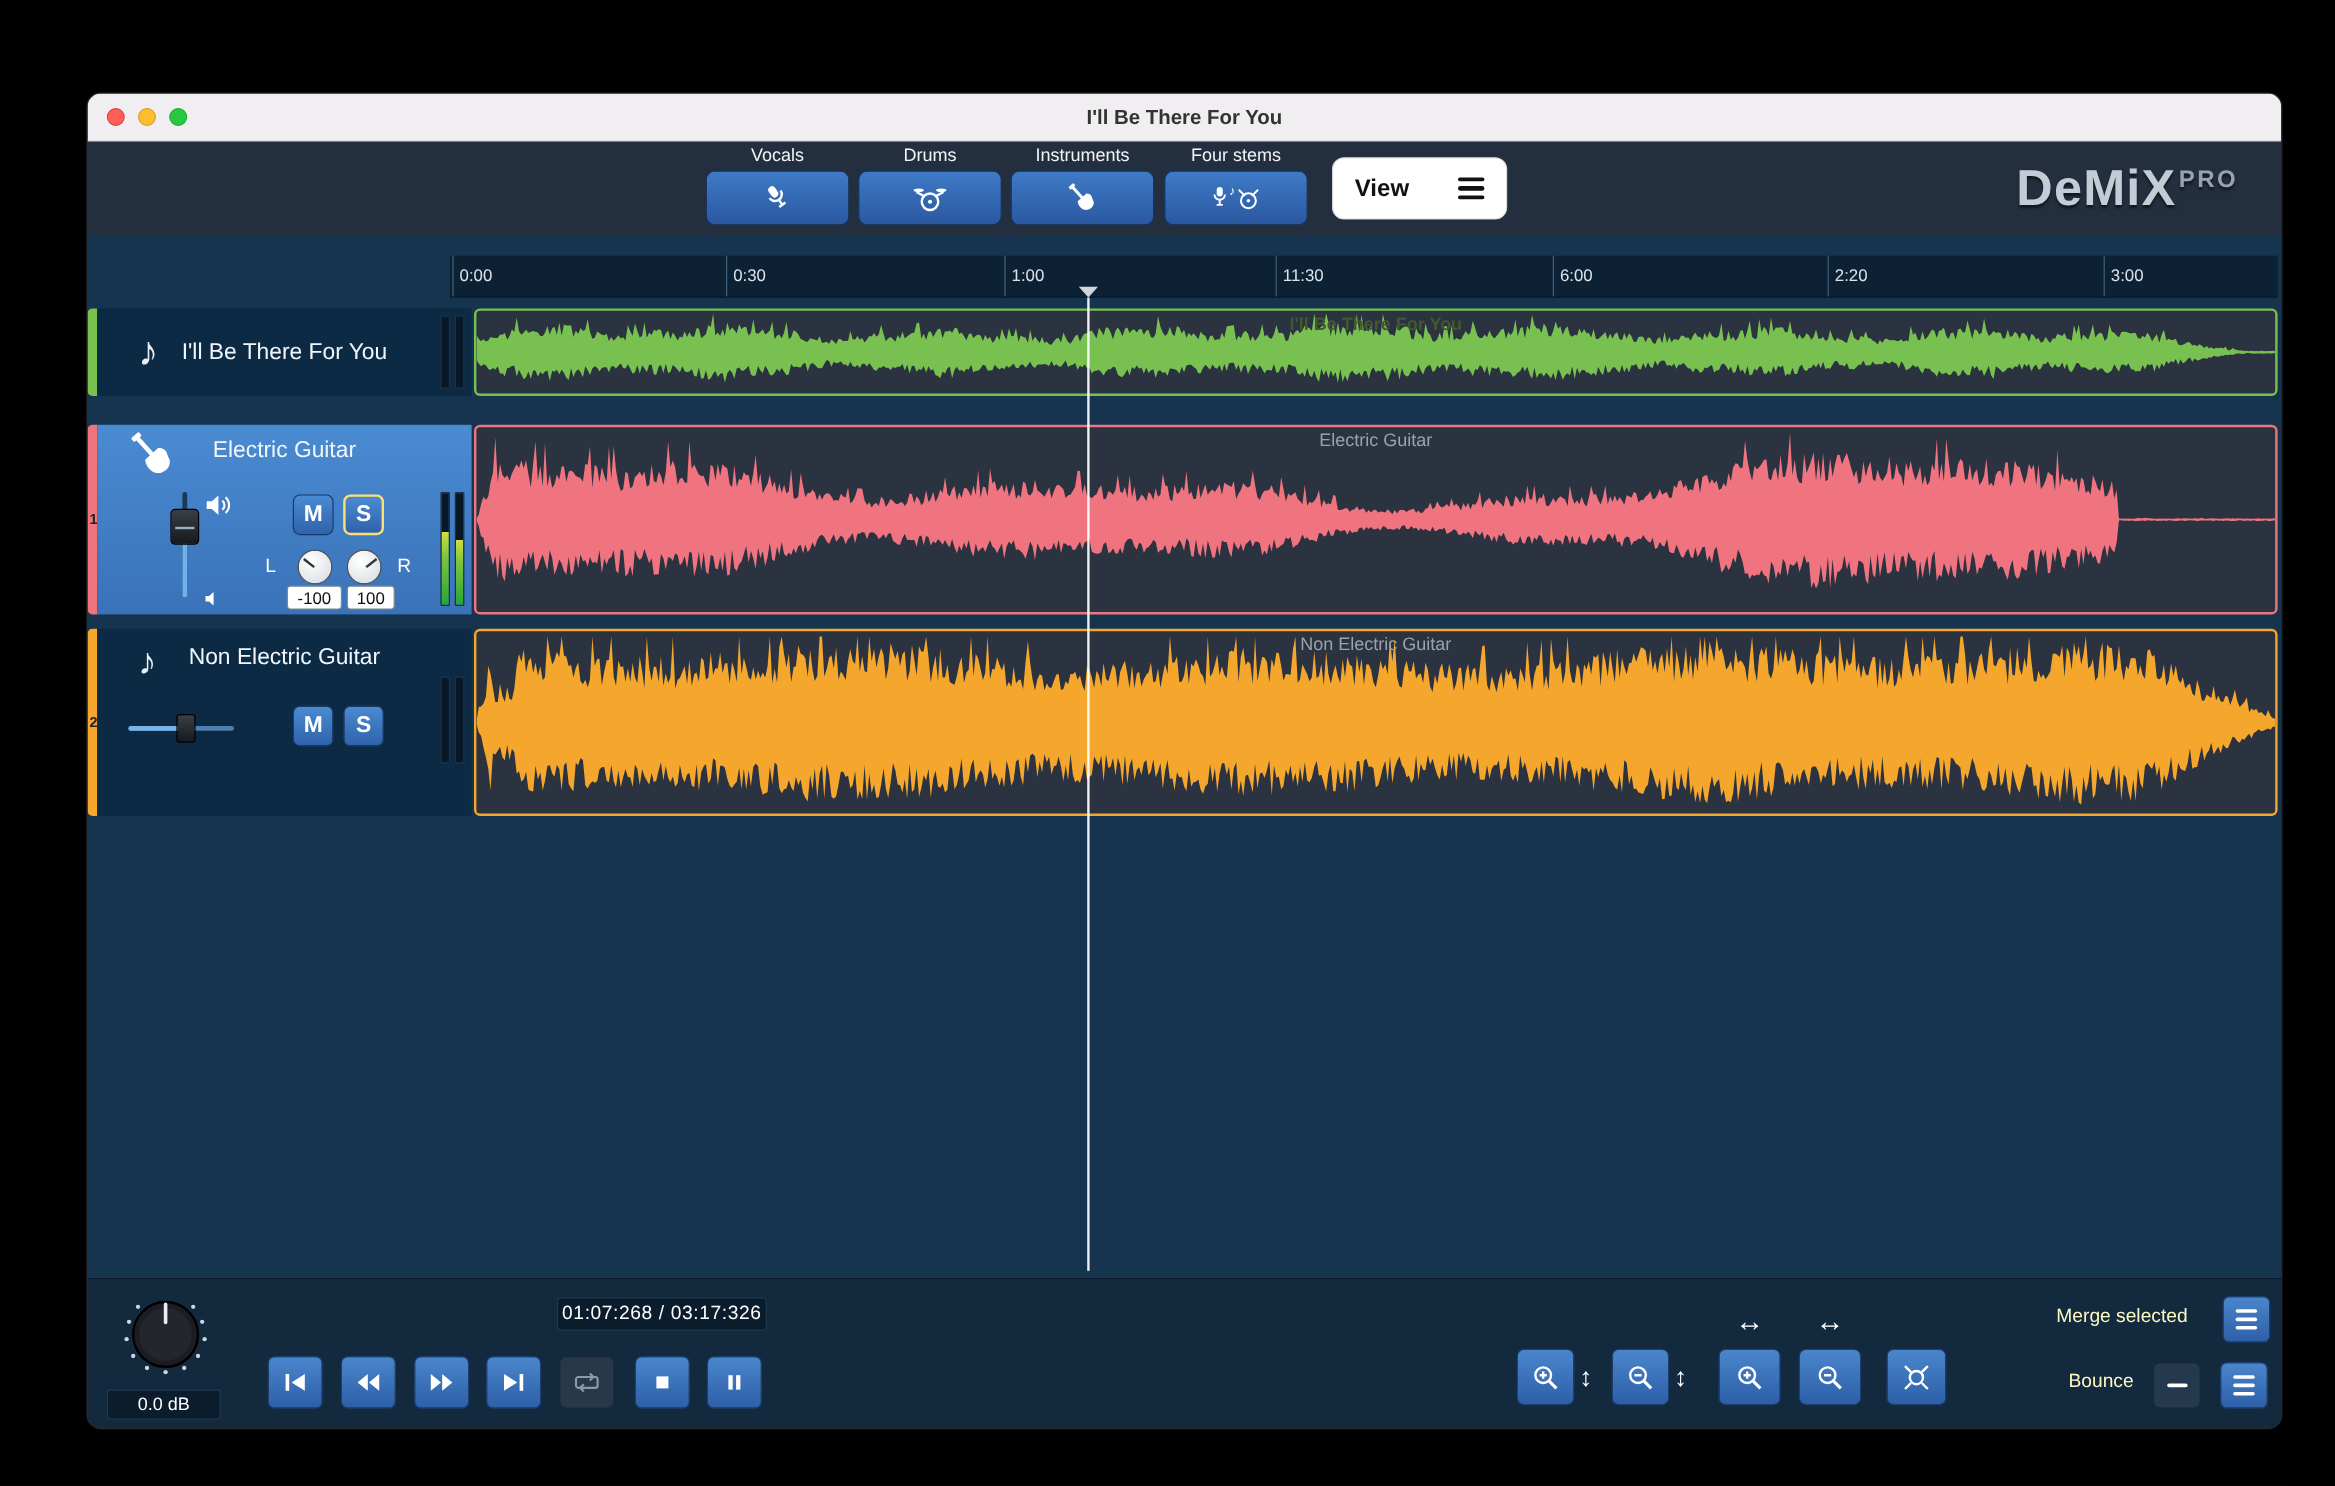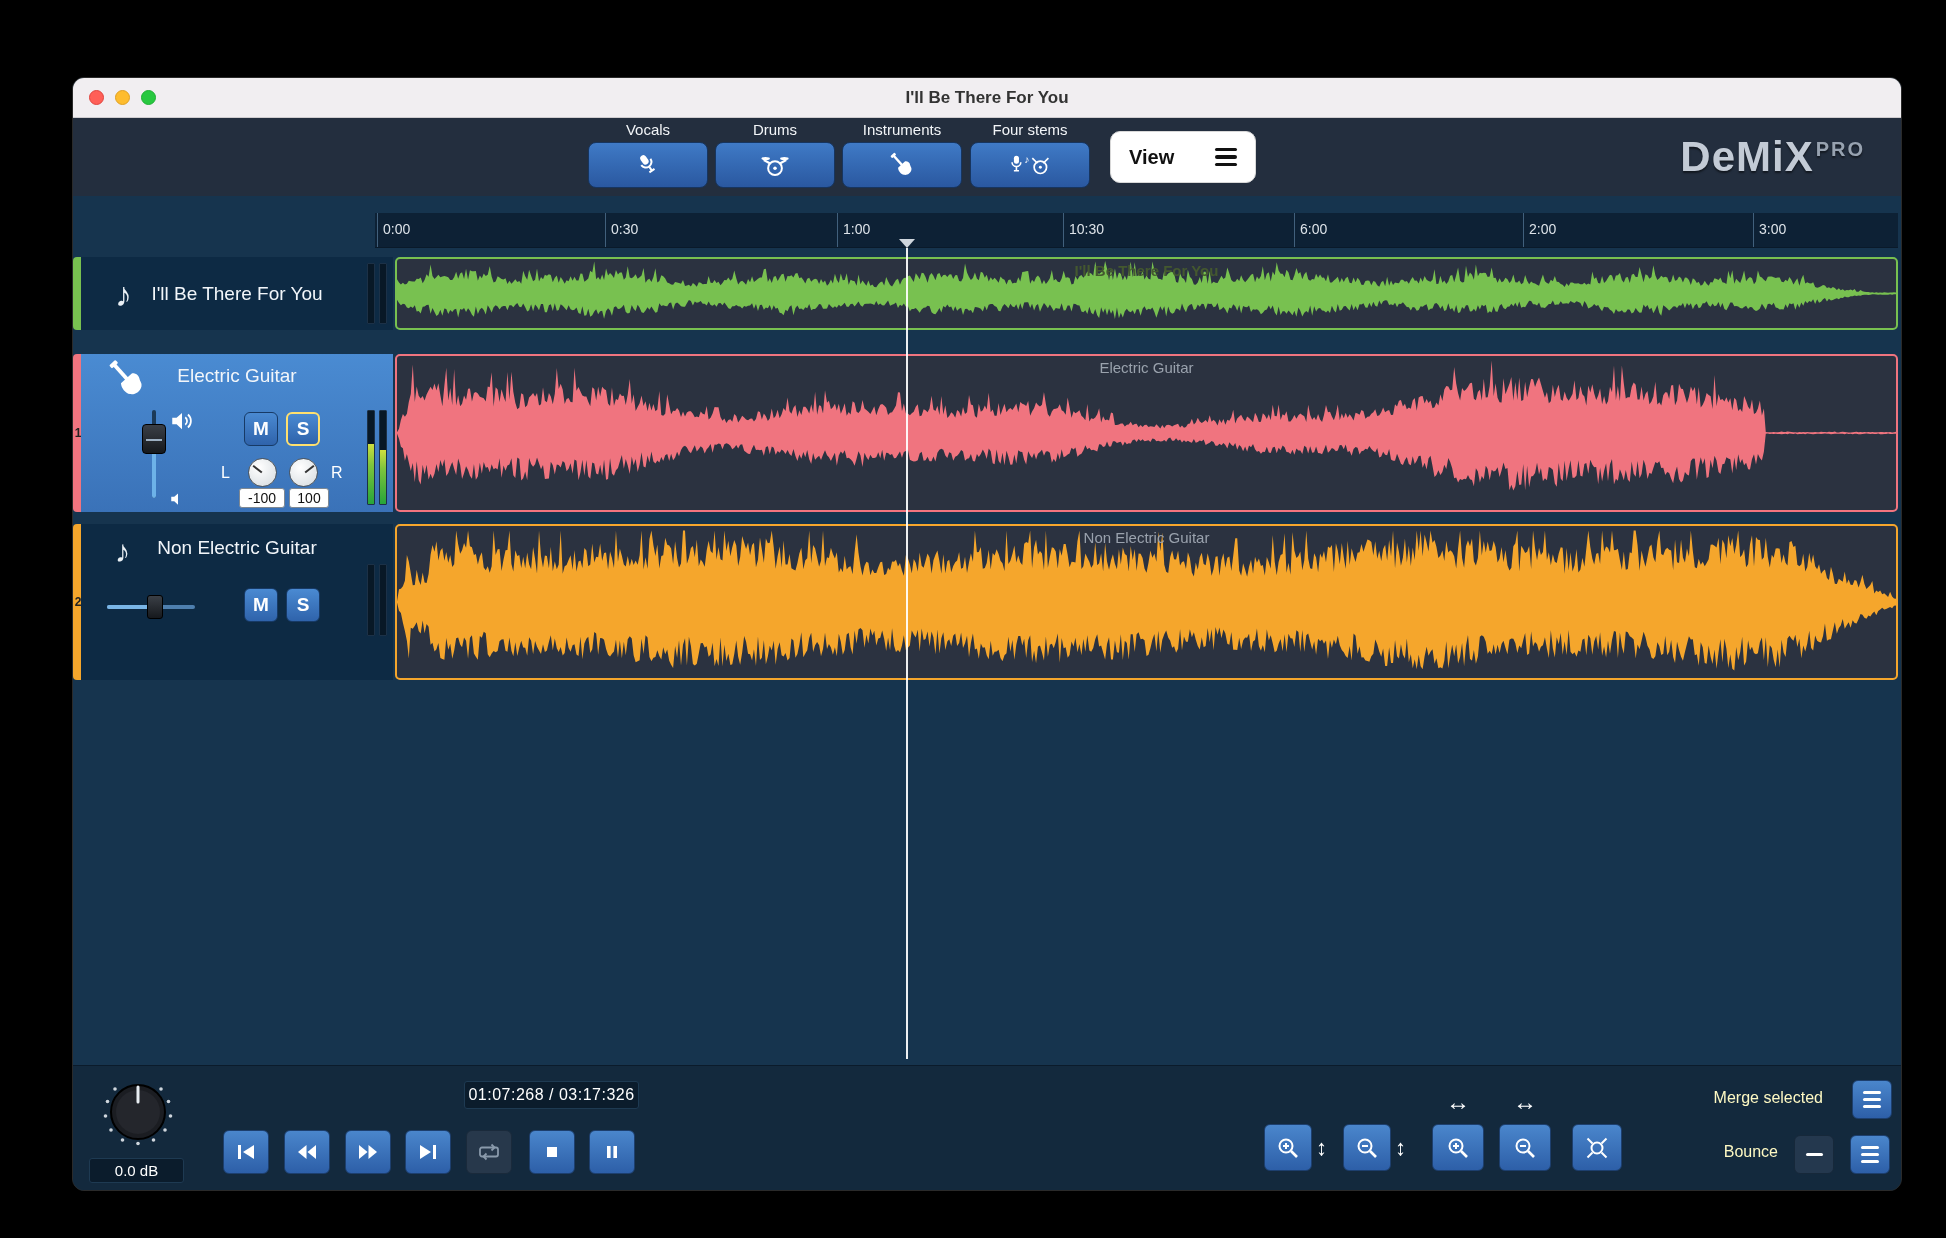--- a/index.html
+++ b/index.html
@@ -257,27 +257,27 @@
     <div class="tick" style="left:2px">
         <span>0:00</span>
       </div>
     <div class="tick" style="left:230px">
         <span>0:30</span>
       </div>
     <div class="tick" style="left:462px">
         <span>1:00</span>
       </div>
     <div class="tick" style="left:688px">
-        <span>10:30</span>
+        <span>11:30</span>
       </div>
     <div class="tick" style="left:919px">
         <span>6:00</span>
       </div>
     <div class="tick" style="left:1148px">
-        <span>2:00</span>
+        <span>2:20</span>
       </div>
     <div class="tick" style="left:1378px">
         <span>3:00</span>
       </div>
   </div>
 
   <div class="row r0">
     <div class="strip"></div>
     <div class="thead">
       <span class="note-glyph">♪</span>

